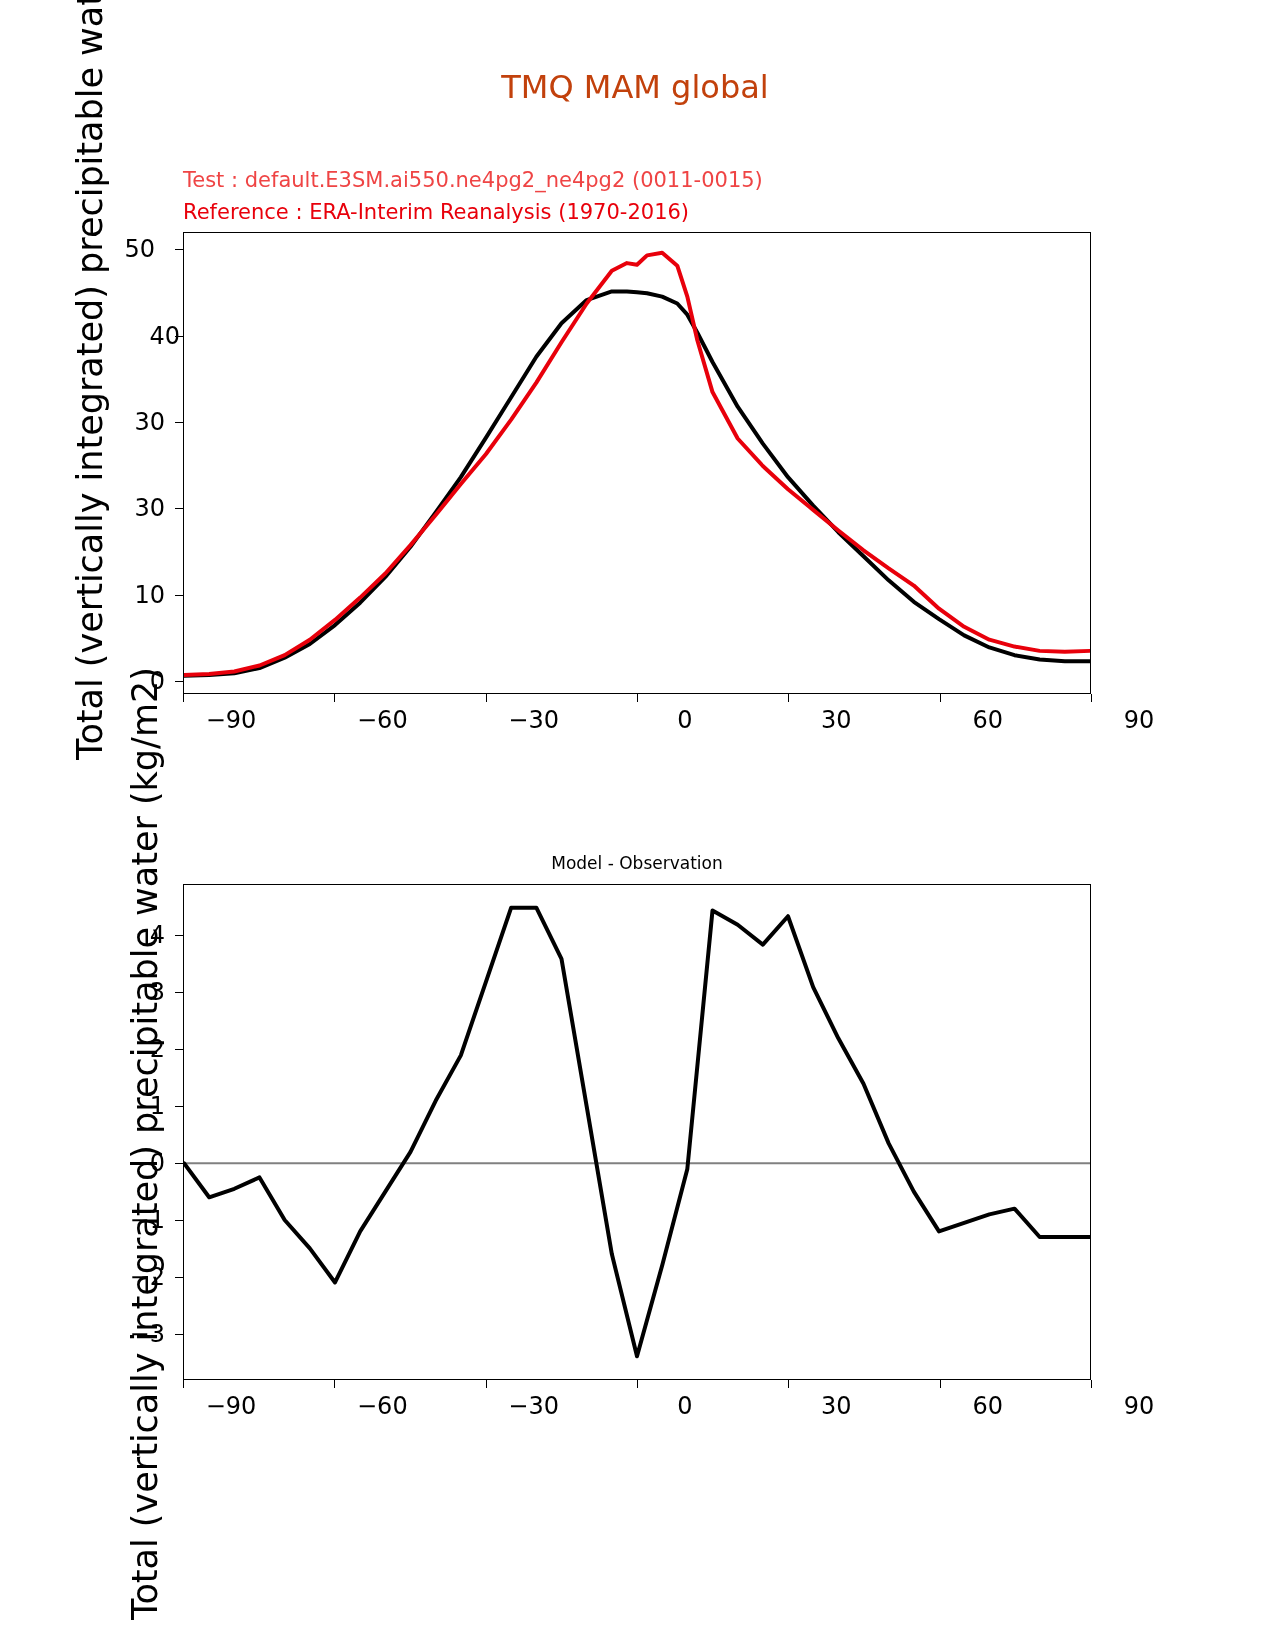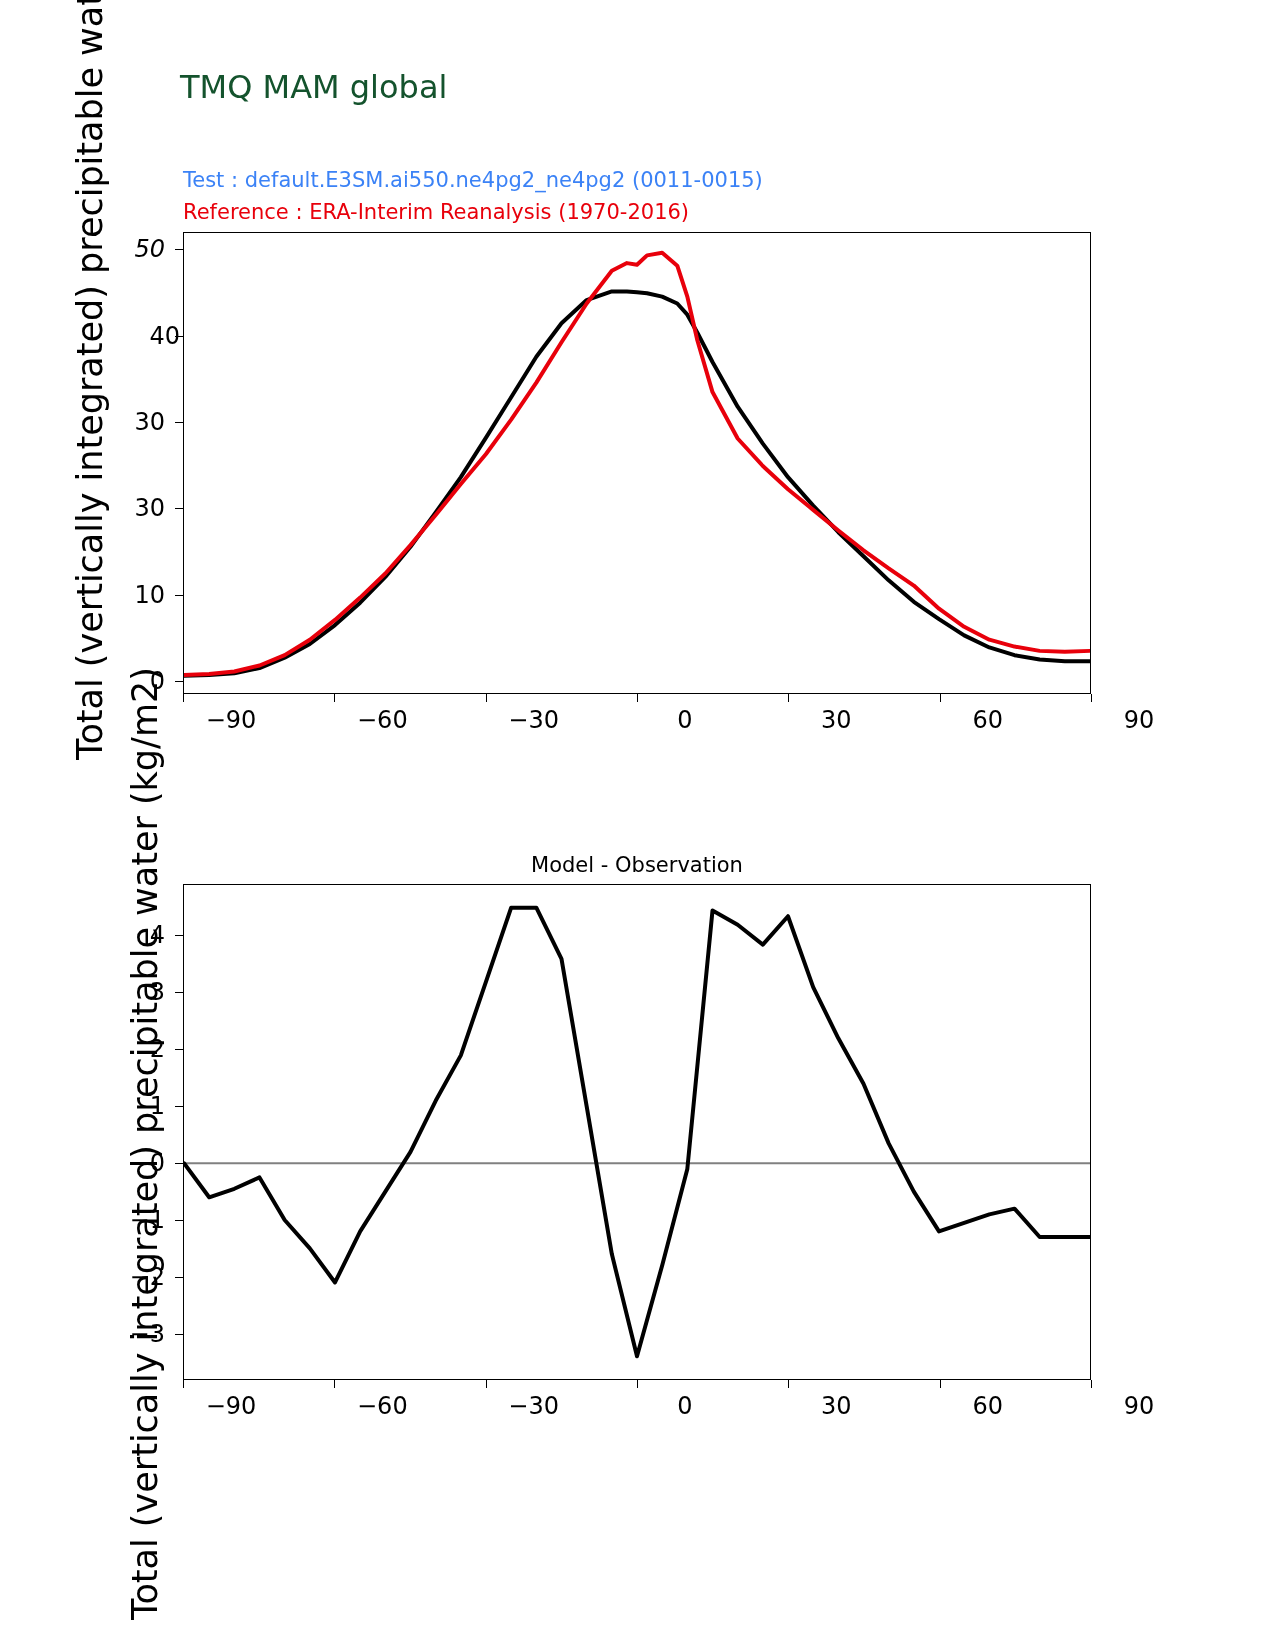--- a/index.html
+++ b/index.html
@@ -31,35 +31,35 @@
     font-size: 35px;
     color: #000;
   }
 
   
   .main-title {
     position: absolute;
     left: 180px;
     top: 68px;
     width: 910px;
-    text-align: left;
+    text-align: center;
     font-size: 32px;
-    color: #14532d;
+    color: #c2410c;
   }
   .legend-line {
     position: absolute;
     font-size: 21px;
     white-space: nowrap;
   }
-  .legend-test  { left: 183px; top: 168px; color: #3b82f6; }
+  .legend-test  { left: 183px; top: 168px; color: #ef4444; }
   .legend-ref   { left: 183px; top: 200px; color: #e8000b; }
 
   .panel-title {
     position: absolute;
-    font-size: 21px;
+    font-size: 17px;
     text-align: center;
     color: #000;
   }
 
   
   .plot-frame {
     position: absolute;
     border: 1.5px solid #000;
     box-sizing: border-box;
     background: #fff;
@@ -146,21 +146,21 @@
     <div class="ticklabel ticklabel-y" style="left: 103px; width: 62px; top: 681.047px;">0</div>
     <div class="tick-y" style="left: 175px; top: 594.692px;"></div>
     <div class="ticklabel ticklabel-y" style="left: 103px; width: 62px; top: 594.692px;">10</div>
     <div class="tick-y" style="left: 175px; top: 508.336px;"></div>
     <div class="ticklabel ticklabel-y" style="left: 103px; width: 62px; top: 508.336px;">30</div>
     <div class="tick-y" style="left: 175px; top: 421.981px;"></div>
     <div class="ticklabel ticklabel-y" style="left: 103px; width: 62px; top: 421.981px;">30</div>
     <div class="tick-y" style="left: 175px; top: 335.626px;"></div>
     <div class="ticklabel ticklabel-y" style="left: 118px; width: 62px; top: 335.626px;">40</div>
     <div class="tick-y" style="left: 175px; top: 249.271px;"></div>
-    <div class="ticklabel ticklabel-y" style="left: 103px; width: 62px; top: 249.271px; font-style: italic;">50</div>
+    <div class="ticklabel ticklabel-y" style="left: 93px; width: 62px; top: 249.271px;">50</div>
     <div class="tick-x" style="left: 183px; top: 1380px;"></div>
     <div class="ticklabel ticklabel-x" style="left: 183px; top: 1392px;">−90</div>
     <div class="tick-x" style="left: 334.333px; top: 1380px;"></div>
     <div class="ticklabel ticklabel-x" style="left: 334.333px; top: 1392px;">−60</div>
     <div class="tick-x" style="left: 485.667px; top: 1380px;"></div>
     <div class="ticklabel ticklabel-x" style="left: 485.667px; top: 1392px;">−30</div>
     <div class="tick-x" style="left: 637px; top: 1380px;"></div>
     <div class="ticklabel ticklabel-x" style="left: 637px; top: 1392px;">0</div>
     <div class="tick-x" style="left: 788.333px; top: 1380px;"></div>
     <div class="ticklabel ticklabel-x" style="left: 788.333px; top: 1392px;">30</div>

